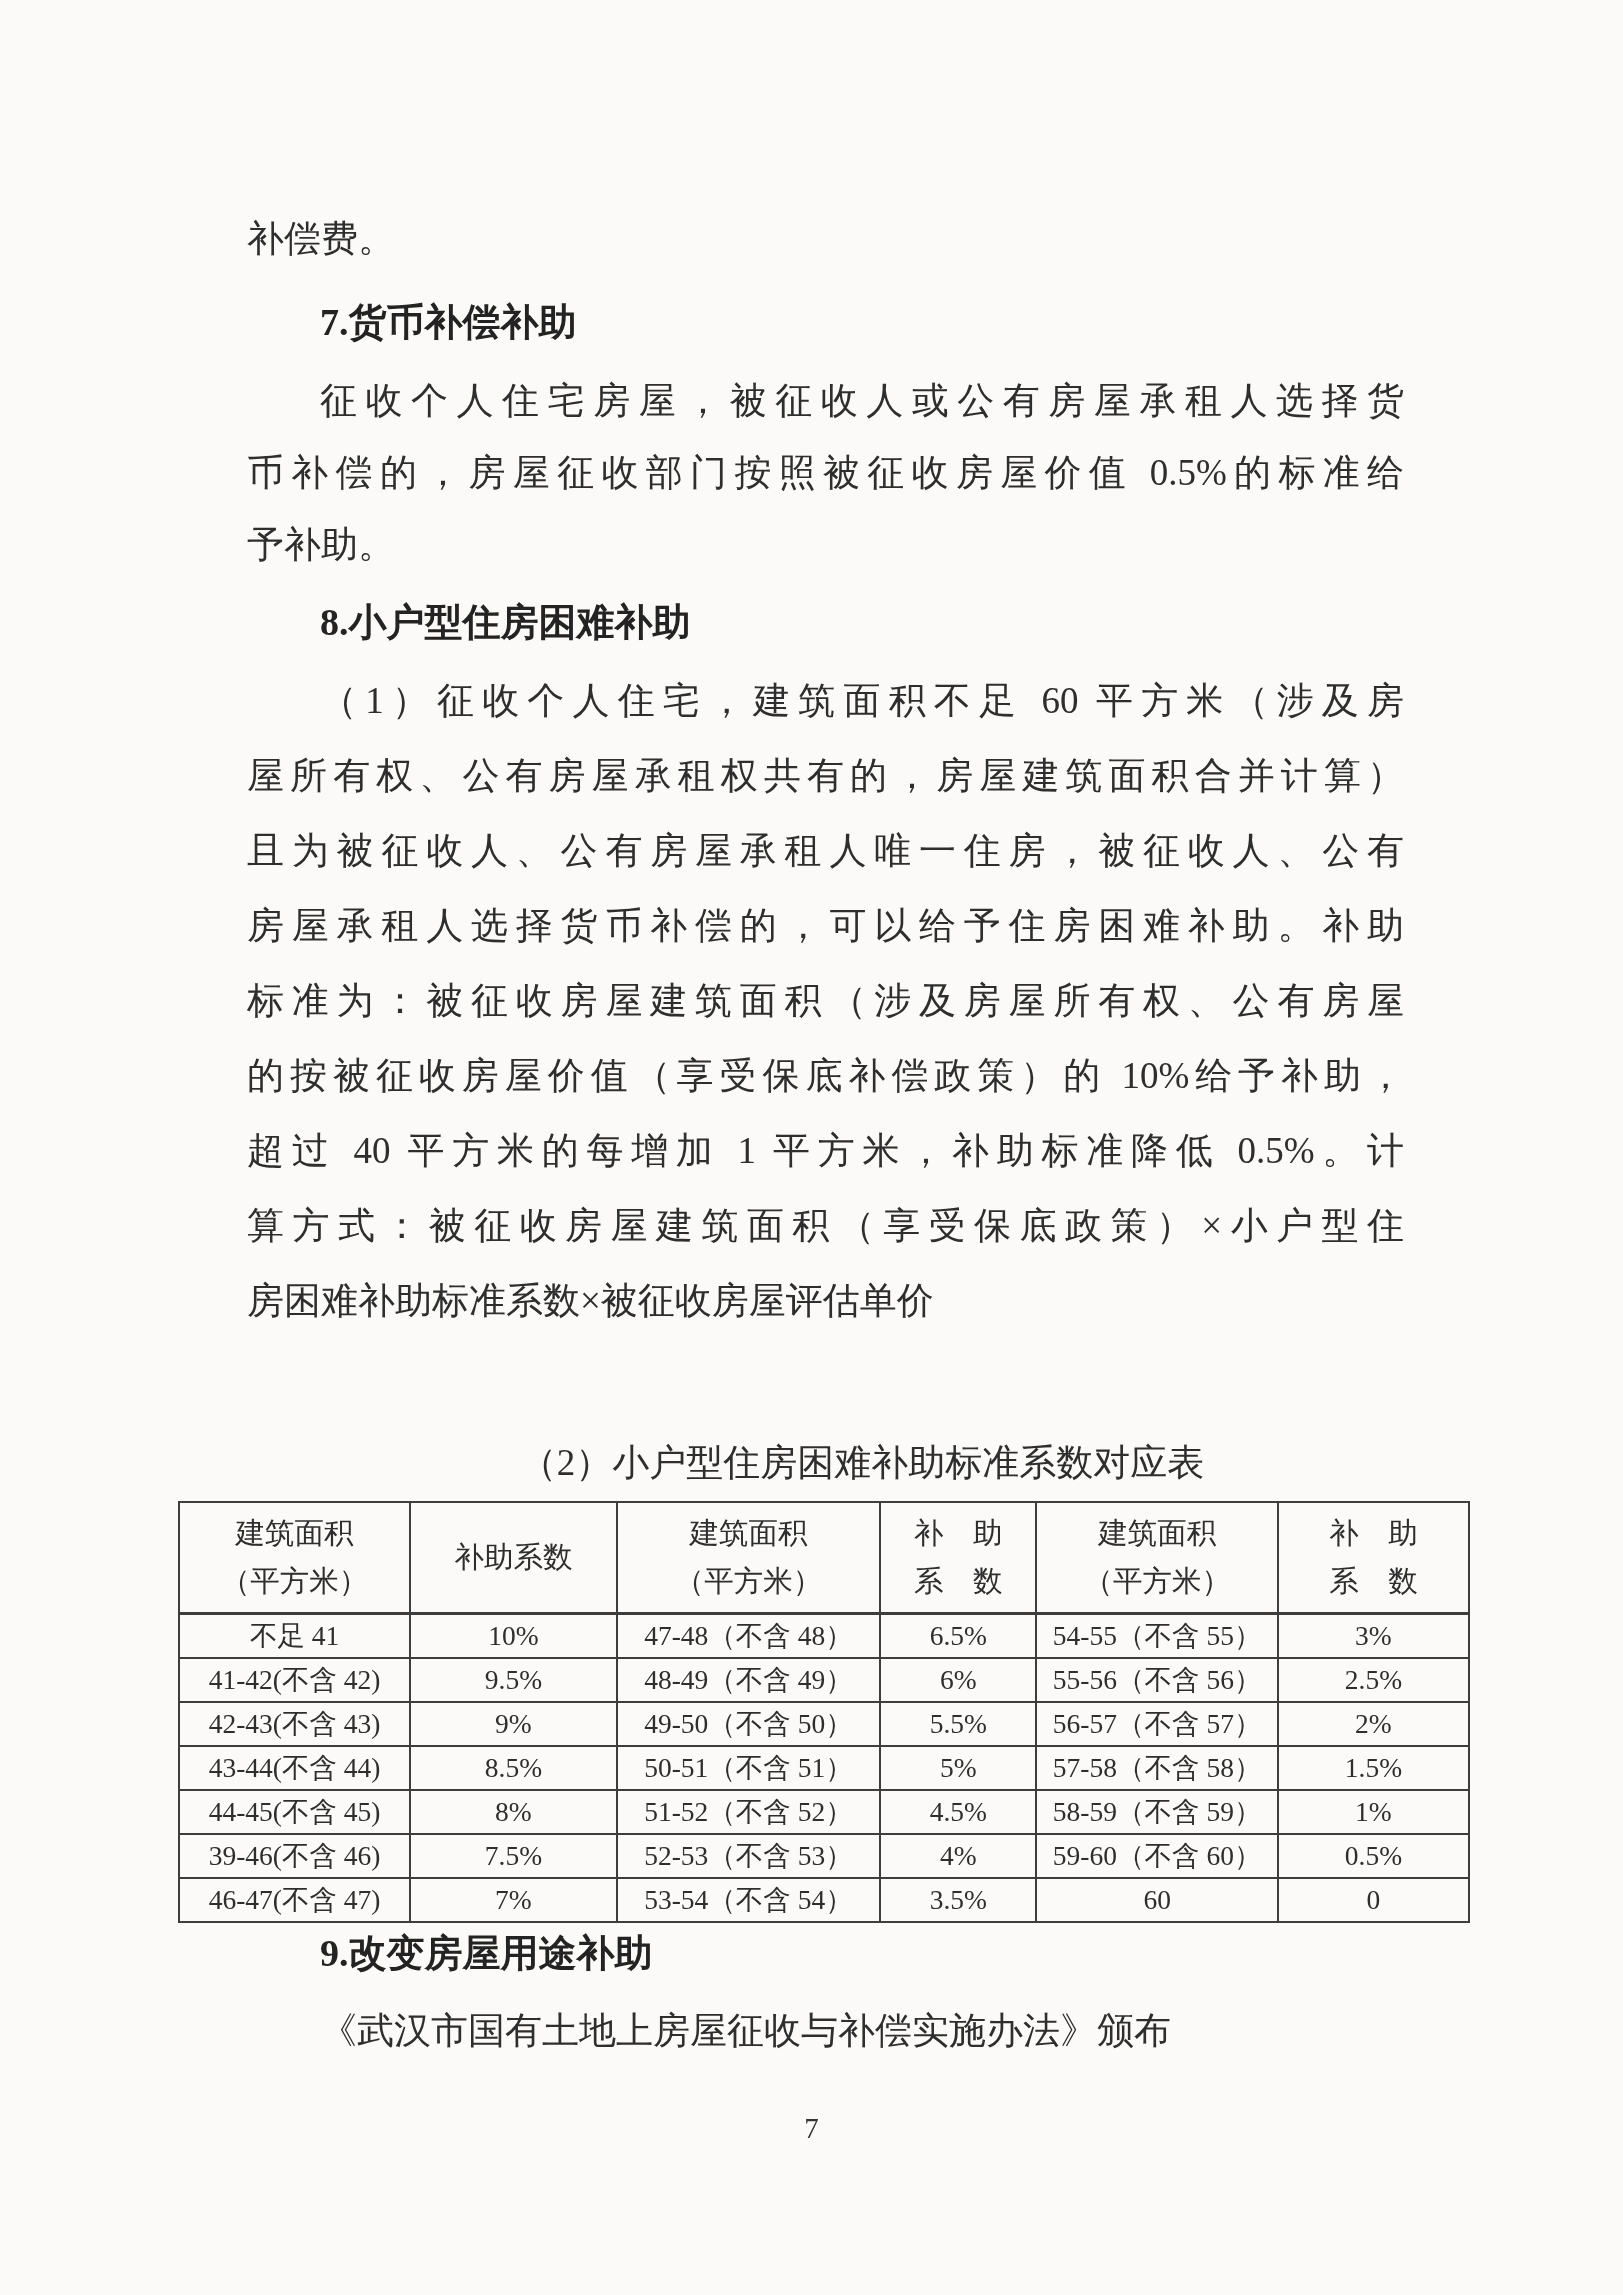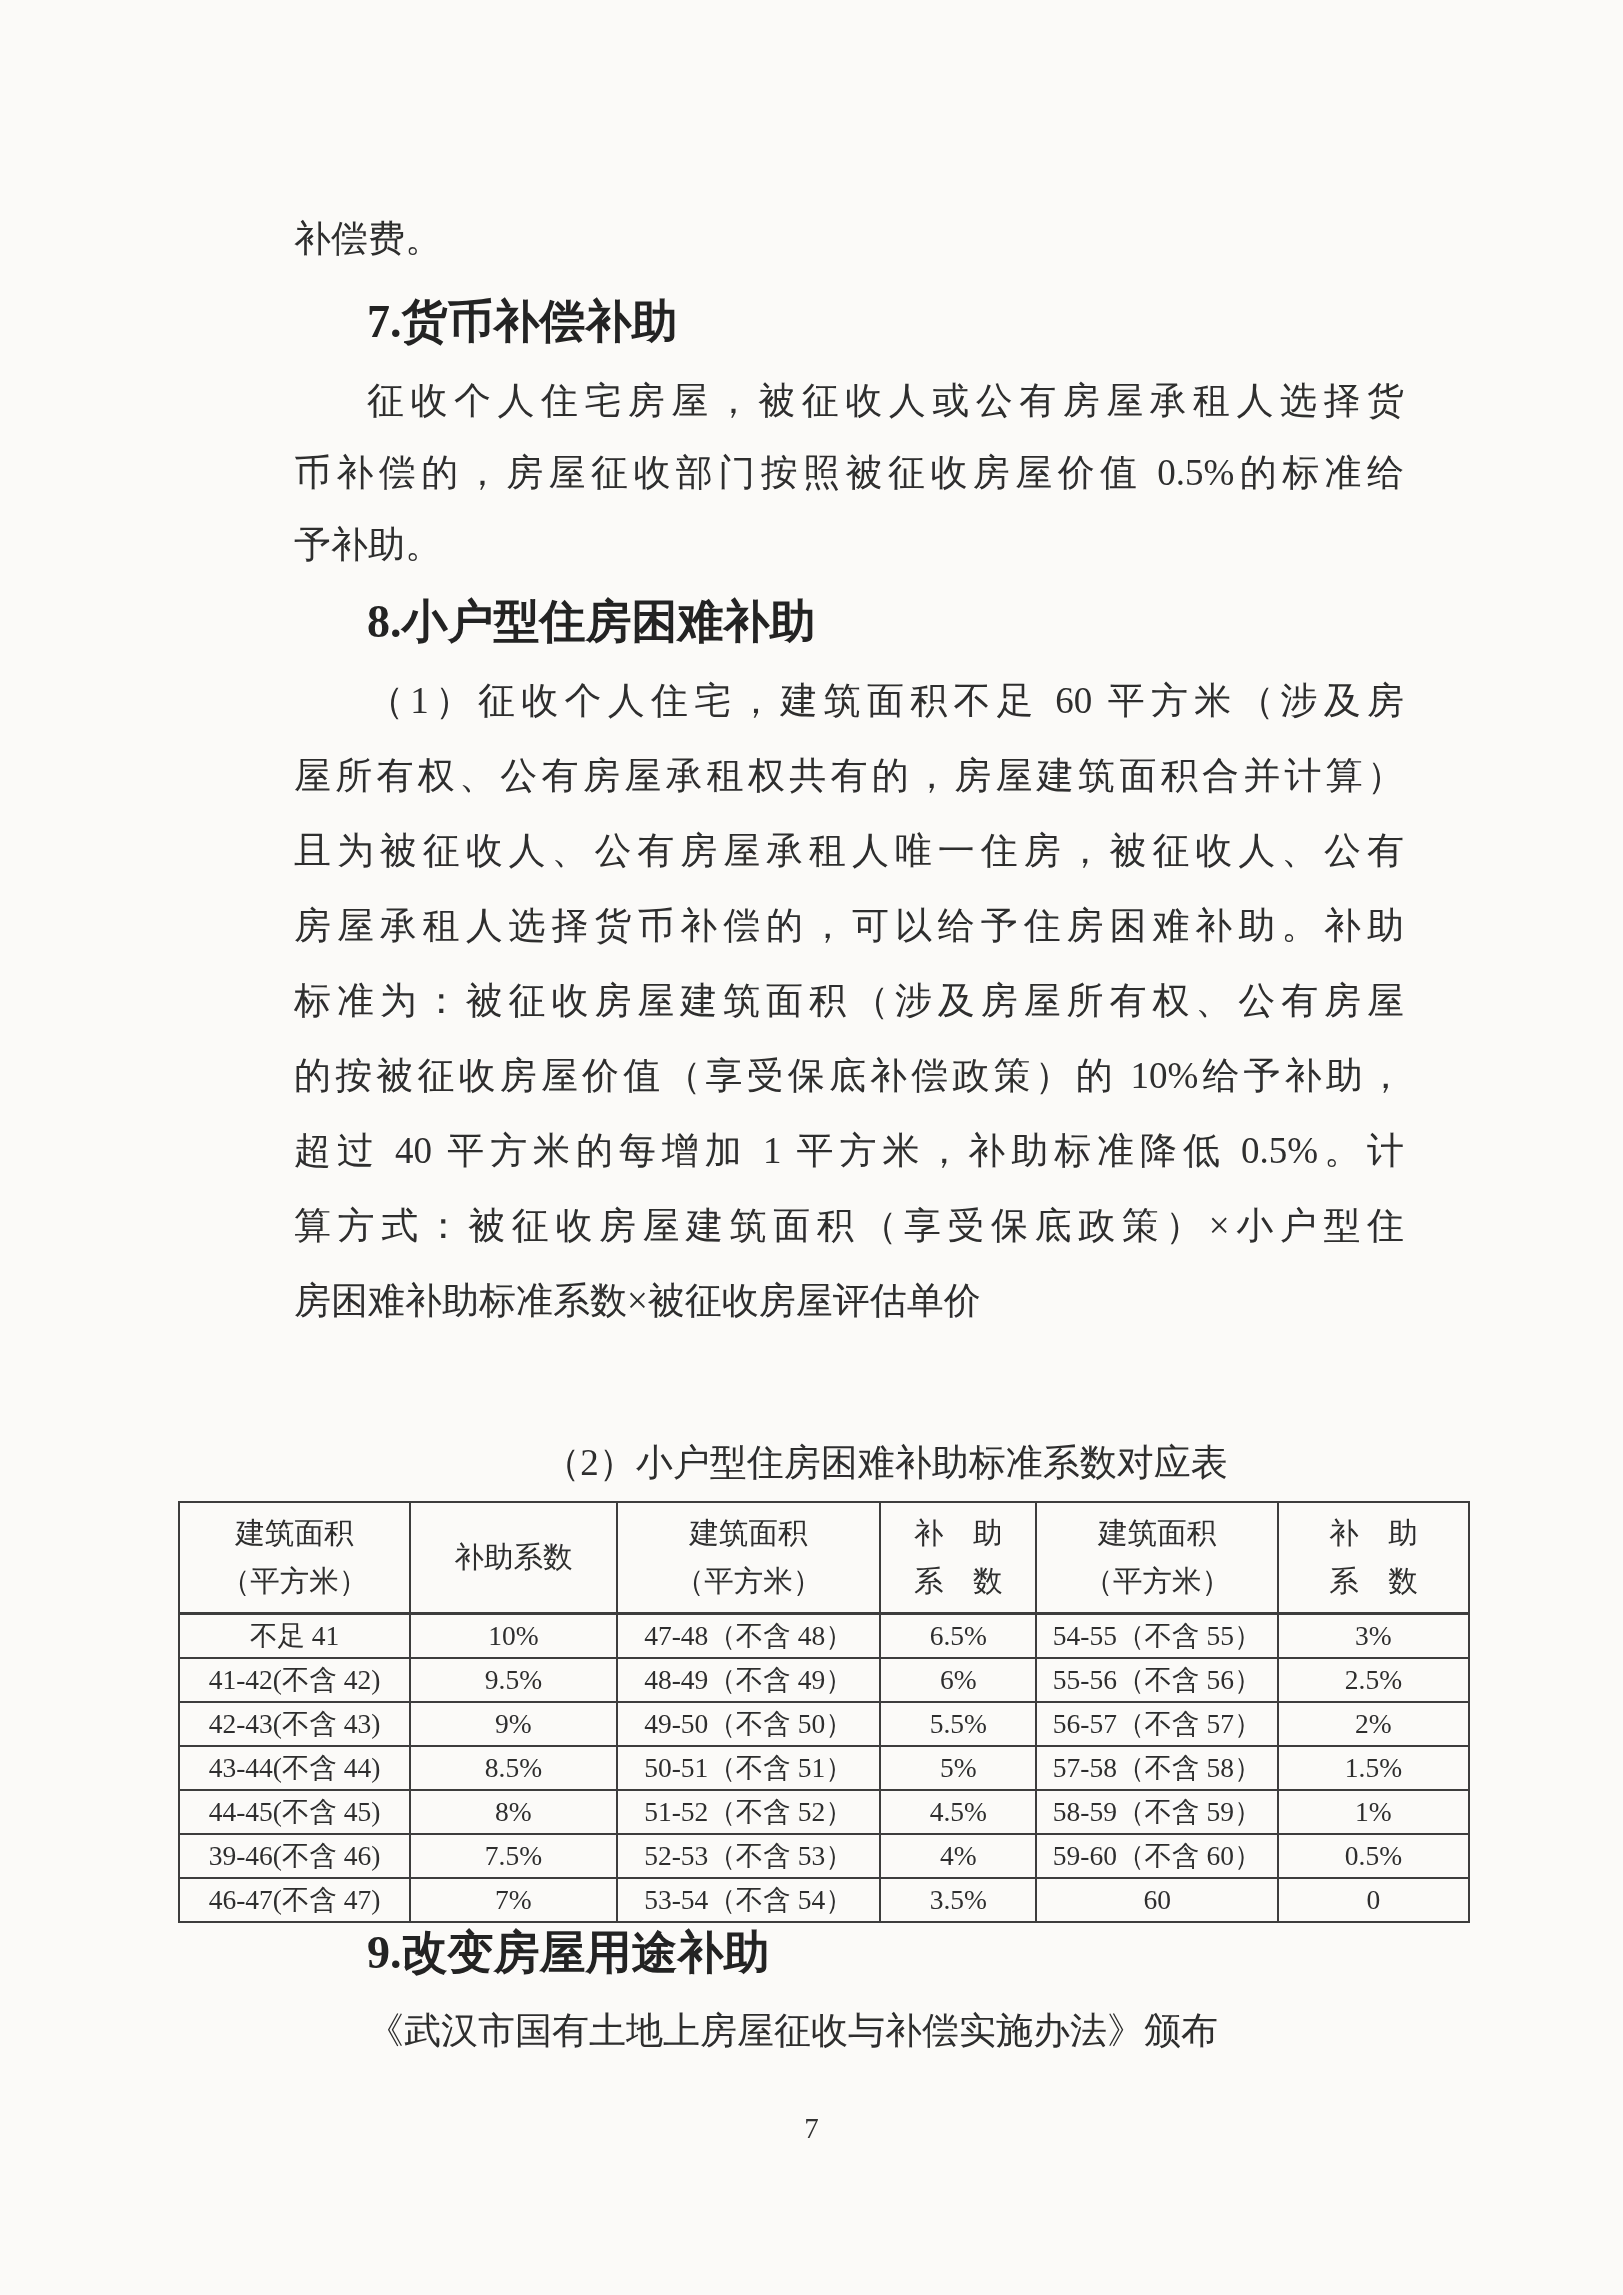--- a/index.html
+++ b/index.html
@@ -15,31 +15,30 @@
   .tblock{
     position:absolute;
     left:247px;
     width:1157px;
     font-size:37px;
   }
   .line{
     height:72px;
     line-height:72px;
     white-space:nowrap;
-    margin-left:47px;
   }
   .wide .line{height:75px;line-height:75px;}
   .line.j{
     white-space:normal;
     text-align:justify;
     text-align-last:justify;
     overflow:hidden;
   }
   .line.i{text-indent:73px;}
-  .heading .line{font-weight:bold;font-size:46px;color:#232323;}
+  .heading .line{font-weight:bold;font-size:38px;color:#232323;}
   .caption .line{font-size:37px;text-align:center;}
   .tablewrap{
     position:absolute;
     left:178px;top:1501px;
     width:1292px;height:412px;
   }
   table.coef{
     width:100%;height:100%;
     border-collapse:collapse;
     table-layout:fixed;

